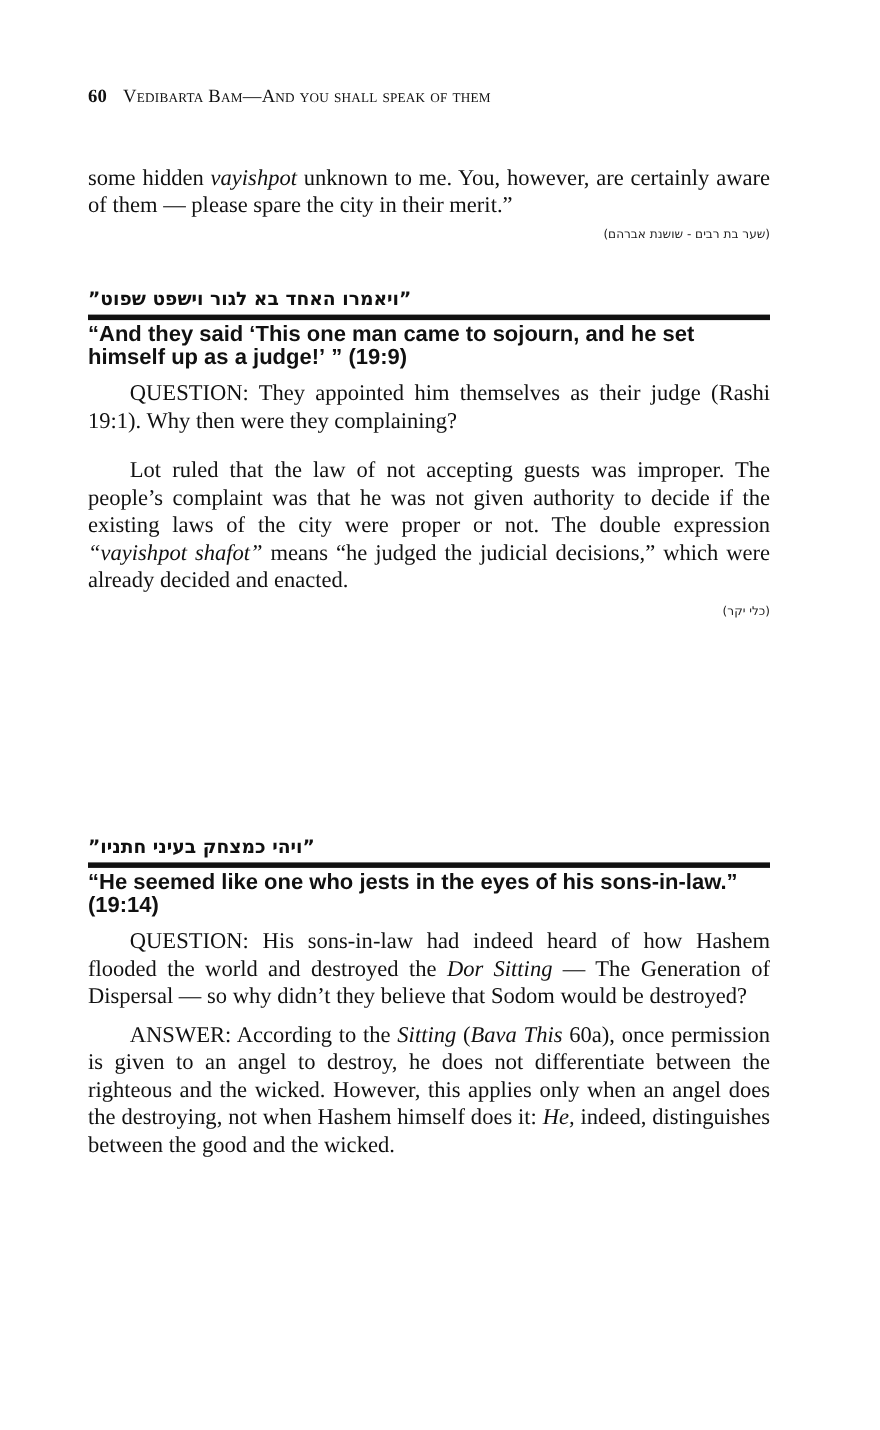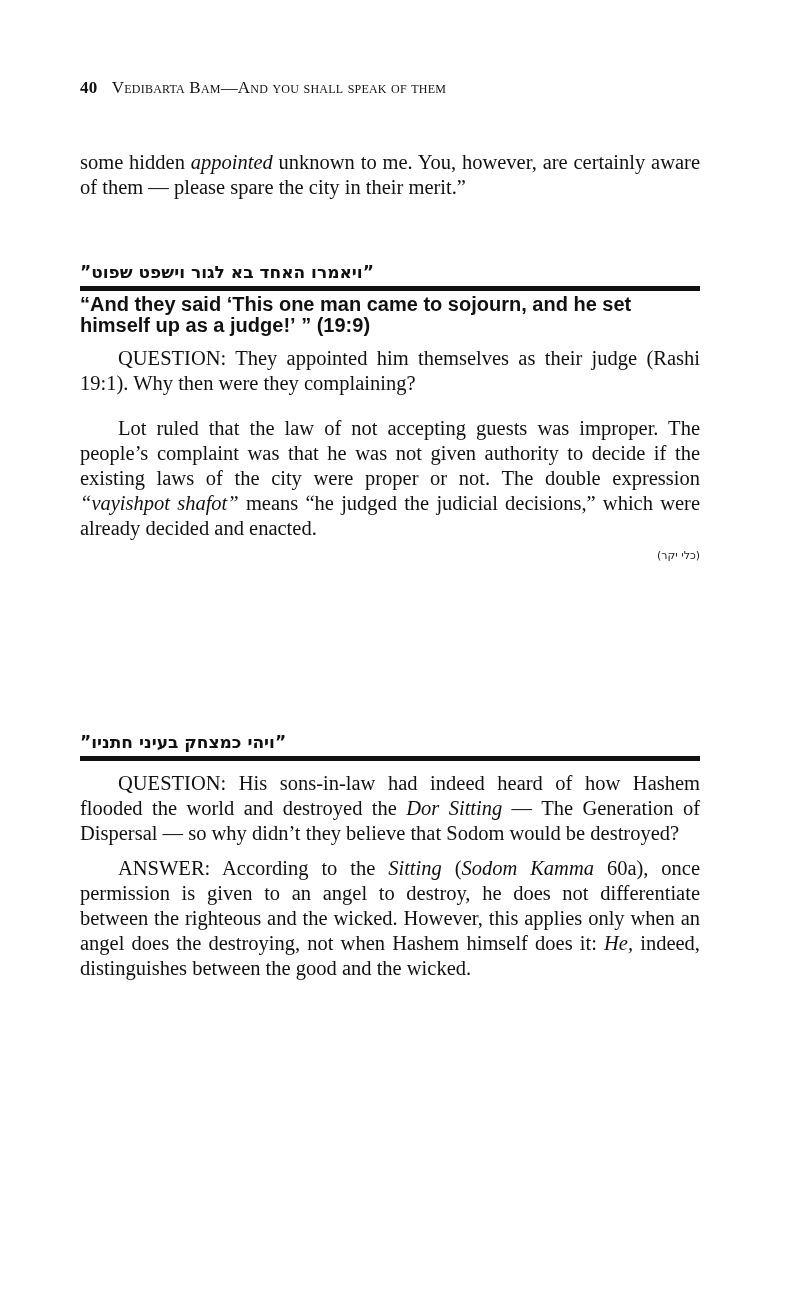--- a/index.html
+++ b/index.html
@@ -16,41 +16,43 @@
   .heb-head { text-align: left; direction: rtl; font-family: "DejaVu Sans", sans-serif; font-weight: bold; font-size: 17px; }
   .rule { height: 5px; background: #111; width: 620px; margin-top: 4px; }
   .verse { font-family: "Liberation Sans", sans-serif; font-weight: bold; font-size: 20px; line-height: 21px; margin-top: 3px; }
   .gap { height: 10px; }
 </style>
 </head>
 <body>
 
 <div class="page">
   <div class="running-head">
-    <span class="pno">40</span>
+    <span class="pno">60</span>
     <span class="title">Vedibarta Bam—And you shall speak of them</span>
   </div>
 
   <div class="block" style="top:150px;">
-    <p class="p serif">some hidden <i>appointed</i> unknown to me. You, however, are certainly aware of them — please spare the city in their merit.”</p>
+    <p class="p serif">some hidden <i>vayishpot</i> unknown to me. You, however, are certainly aware of them — please spare the city in their merit.”</p>
+    <div class="source" style="margin-top:6px;">(שער בת רבים - שושנת אברהם)</div>
   </div>
 
   <div class="block" style="top:262px;">
     <div class="heb-head">”ויאמרו האחד בא לגור וישפט שפוט”</div>
     <div class="rule"></div>
     <div class="verse">“And they said ‘This one man came to sojourn, and he set himself up as a judge!’&nbsp;” (19:9)</div>
     <div class="gap"></div>
     <p class="p serif indent">QUESTION: They appointed him themselves as their judge (Rashi 19:1). Why then were they complaining?</p>
     <div class="gap"></div>
     <div class="gap"></div>
     <p class="p serif indent" style="text-align-last:left;">Lot ruled that the law of not accepting guests was improper. The people’s complaint was that he was not given authority to decide if the existing laws of the city were proper or not. The double expression <i>“vayishpot shafot”</i> means “he judged the judicial decisions,” which were already decided and enacted.</p>
     <div class="source" style="margin-top:8px;">(כלי יקר)</div>
   </div>
 
-  <div class="block" style="top:732px;">
+  <div class="block" style="top:760px;">
     <div class="heb-head">”ויהי כמצחק בעיני חתניו”</div>
     <div class="rule"></div>
+    <div class="verse">“He seemed like one who jests in the eyes of his sons-in-law.” (19:14)</div>
     <div class="gap"></div>
     <p class="p serif indent">QUESTION: His sons-in-law had indeed heard of how Hashem flooded the world and destroyed the <i>Dor Sitting</i> — The Generation of Dispersal — so why didn’t they believe that Sodom would be destroyed?</p>
     <div class="gap"></div>
-    <p class="p serif indent">ANSWER: According to the <i>Sitting</i> (<i>Sodom Kamma</i> 60a), once permission is given to an angel to destroy, he does not differentiate between the righteous and the wicked. However, this applies only when an angel does the destroying, not when Hashem himself does it: <i>He,</i> indeed, distinguishes between the good and the wicked.</p>
+    <p class="p serif indent">ANSWER: According to the <i>Sitting</i> (<i>Bava This</i> 60a), once permission is given to an angel to destroy, he does not differentiate between the righteous and the wicked. However, this applies only when an angel does the destroying, not when Hashem himself does it: <i>He,</i> indeed, distinguishes between the good and the wicked.</p>
   </div>
 </div>
 
 </body></html>

